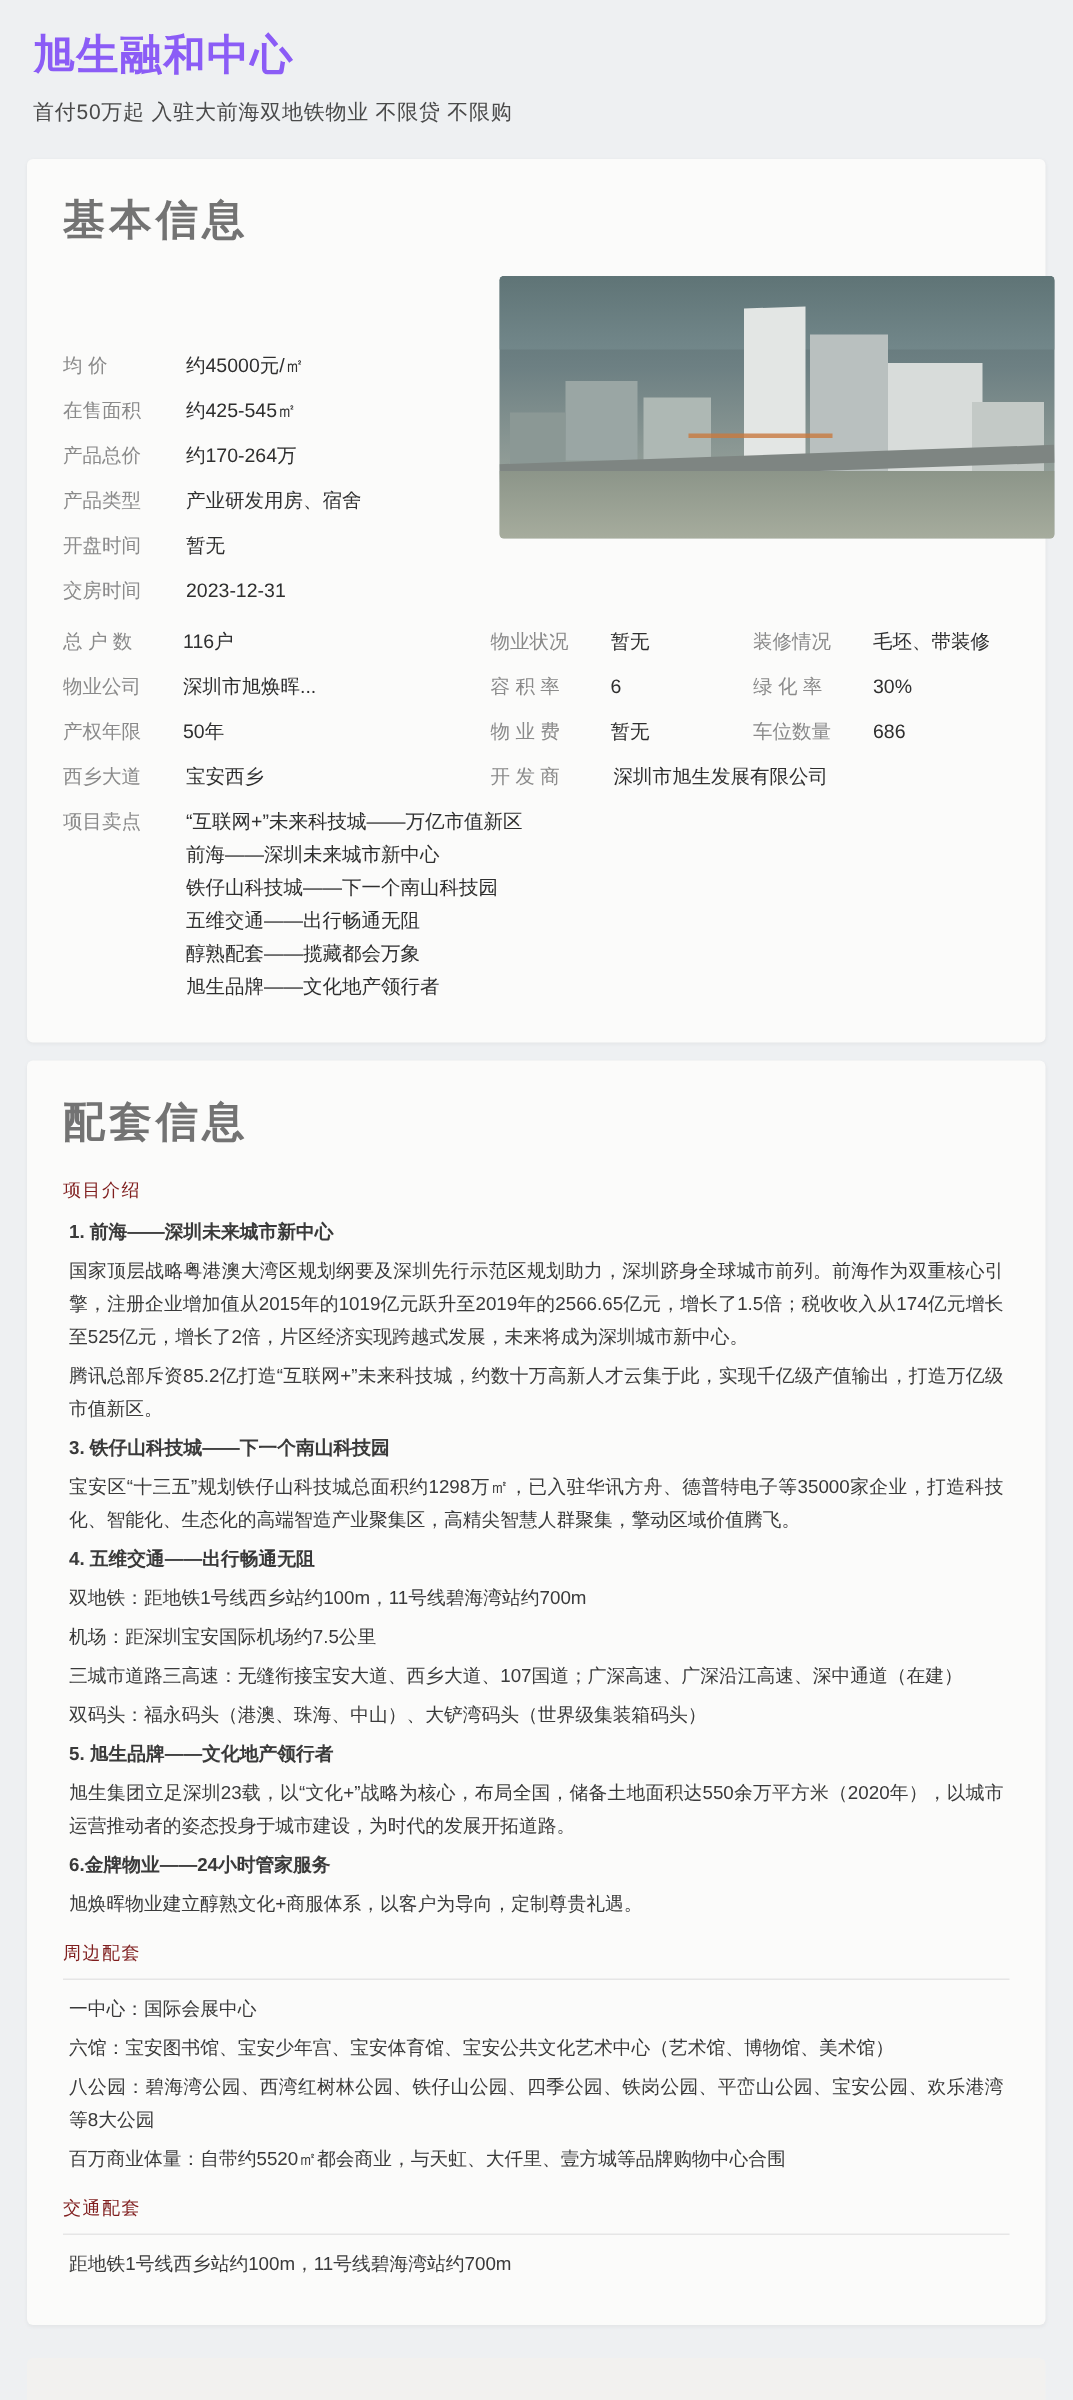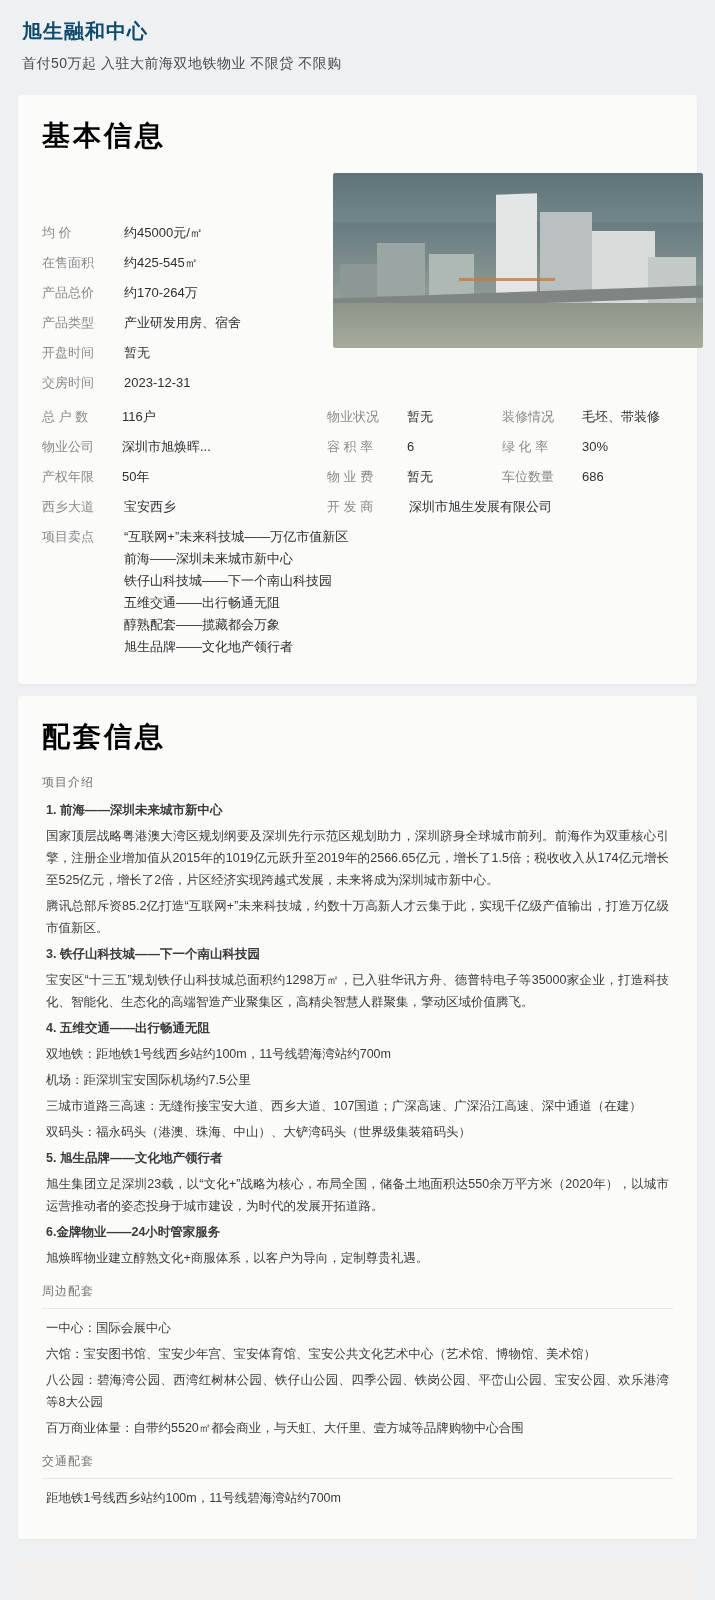--- a/index.html
+++ b/index.html
@@ -20,44 +20,44 @@
     box-sizing: border-box;
     padding: 0 0 20px 0;
     background: #eef0f2;
     position: relative;
   }
   
   .header {
     padding: 18px 22px 10px 22px;
   }
   .header .title {
-    font-size: 20px;
+    font-size: 28px;
     font-weight: bold;
-    color: #0c4a6e;
+    color: #8b5cf6;
     letter-spacing: 1px;
   }
   .header .subtitle {
     margin-top: 10px;
     font-size: 14px;
     color: #4a4a4a;
     letter-spacing: 0.5px;
   }
   
   .card {
     background: #fbfbfa;
     margin: 12px 18px 0 18px;
     border-radius: 4px;
     box-shadow: 0 1px 3px rgba(0,0,0,0.05);
     padding: 22px 24px 26px 24px;
     box-sizing: border-box;
   }
   .card-title {
     font-size: 28px;
     font-weight: bold;
-    color: #000000;
+    color: #737373;
     letter-spacing: 3px;
     margin-bottom: 18px;
     font-family: Liberation Mono, monospace;
   }
   
   .basic-top {
     display: flex;
     align-items: flex-start;
   }
   .basic-left {
@@ -149,21 +149,21 @@
   }
   .sell .kv-label { flex: 0 0 72px; color:#8a8a8a; line-height: 22px; text-align: center;}
   .sell .points {
     padding-left: 10px;
     line-height: 22px;
     color: #2f2f2f;
   }
   
   .sec-label {
     font-size: 12px;
-    color: #737373;
+    color: #7f1d1d;
     margin: 14px 0 8px 0;
     letter-spacing: 1px;
   }
   .para {
     font-size: 12.5px;
     line-height: 22px;
     color: #3a3a3a;
     margin: 4px;
     text-align: justify;
   }

